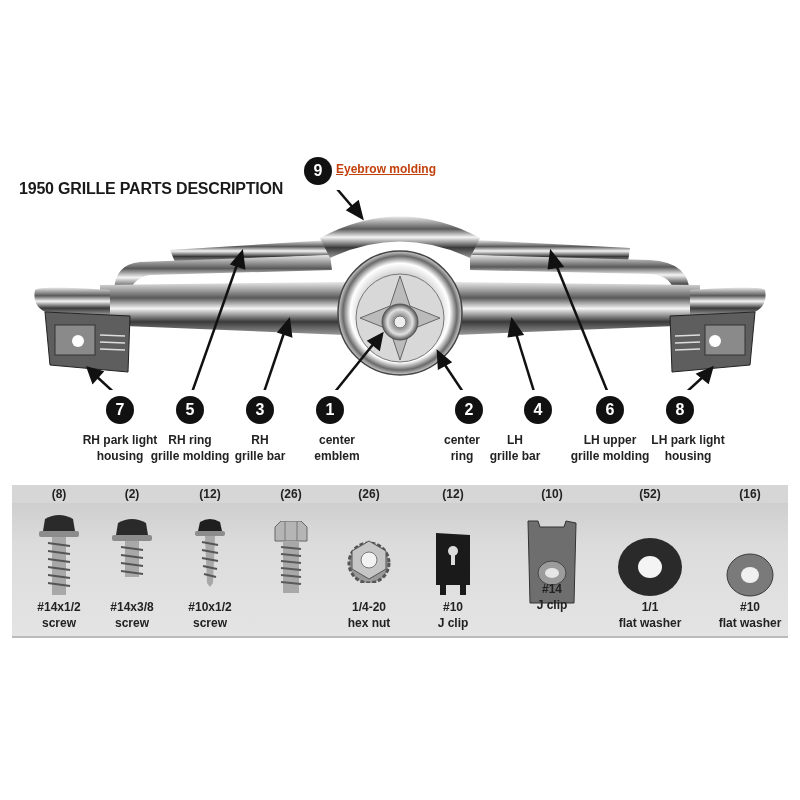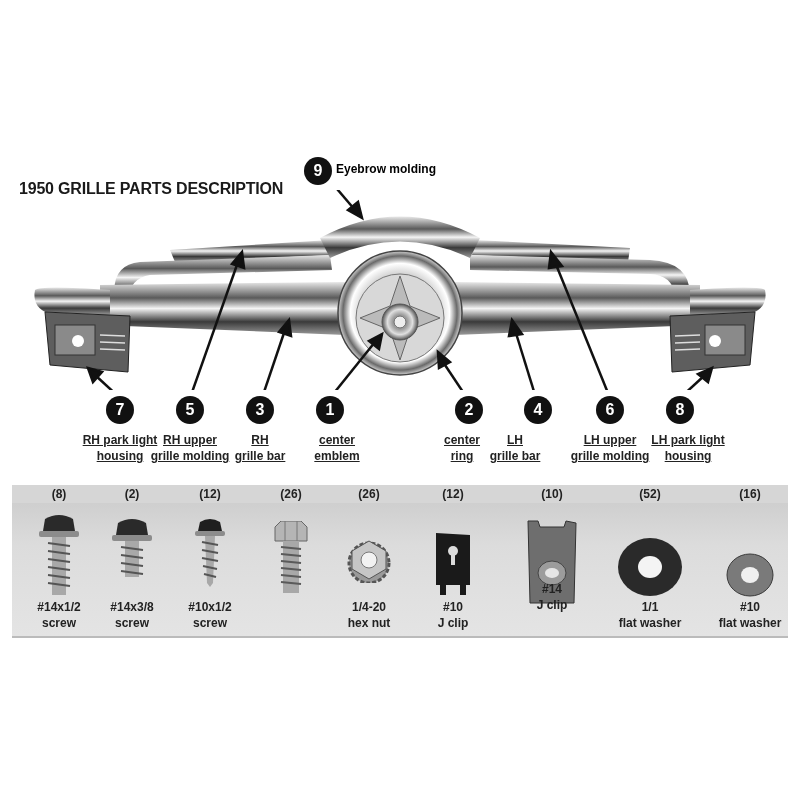--- a/index.html
+++ b/index.html
@@ -1,22 +1,22 @@
 <!DOCTYPE html>
 <html><head>
 <meta charset="utf-8">
 <style>
   html, body { margin:0; padding:0; background:#ffffff; }
   body { width:800px; height:800px; position:relative; overflow:hidden; font-family:"Liberation Sans", sans-serif; color:#1a1a1a; }
   .title { position:absolute; left:19px; top:180px; font-size:16px; font-weight:bold; letter-spacing:-0.2px; }
   .grille { position:absolute; left:0; top:190px; width:800px; height:200px; }
   .callout { position:absolute; width:28px; height:28px; border-radius:50%; background:#111; color:#fff; font-weight:bold; font-size:16px; line-height:28px; text-align:center; }
-  .label { position:absolute; font-size:12px; font-weight:bold; text-align:center; line-height:16px; width:110px; color:#222;text-decoration:underline; }
+  .label { position:absolute; font-size:12px; font-weight:bold; text-align:center; line-height:16px; width:110px; color:#222; }
   .label span { display:block; }
-  .nine-label { position:absolute; left:336px; top:162px; font-size:12px; font-weight:bold; color:#000000; }
+  .nine-label { position:absolute; left:336px; top:162px; font-size:12px; font-weight:bold; color:#c2410c;text-decoration:underline; }
   .panel { position:absolute; left:12px; top:485px; width:776px; height:151px; background:linear-gradient(180deg,#c9c9c9 0%,#dcdcdc 40%,#e4e4e4 100%); border-bottom:2px solid #bbb; }
   .panel-head { position:absolute; left:0; top:0; width:776px; height:18px; background:#d6d6d6; }
   .hw { position:absolute; top:0; height:151px; text-align:center; }
   .qty { position:absolute; top:2px; left:0; right:0; font-size:12px; font-weight:bold; color:#222; }
   .hw-label { position:absolute; top:114px; left:-20px; right:-20px; font-size:12px; font-weight:bold; line-height:16px; color:#222; }
   .hw-label span { display:block; }
   .hw-img { position:absolute; left:50%; transform:translateX(-50%); }
 </style>
 </head>
 <body>
@@ -117,21 +117,21 @@
 <div class="nine-label">Eyebrow molding</div>
 
 <div class="callout" style="left:106px; top:396px;">7</div>
 <div class="label" style="left:65px; top:432px;">
     <span>RH park light</span>
     <span>housing</span>
   </div>
 
 <div class="callout" style="left:176px; top:396px;">5</div>
 <div class="label" style="left:135px; top:432px;">
-    <span>RH upper</span>
+    <span>RH ring</span>
     <span>grille molding</span>
   </div>
 
 <div class="callout" style="left:246px; top:396px;">3</div>
 <div class="label" style="left:205px; top:432px;">
     <span>RH</span>
     <span>grille bar</span>
   </div>
 
 <div class="callout" style="left:316px; top:396px;">1</div>

